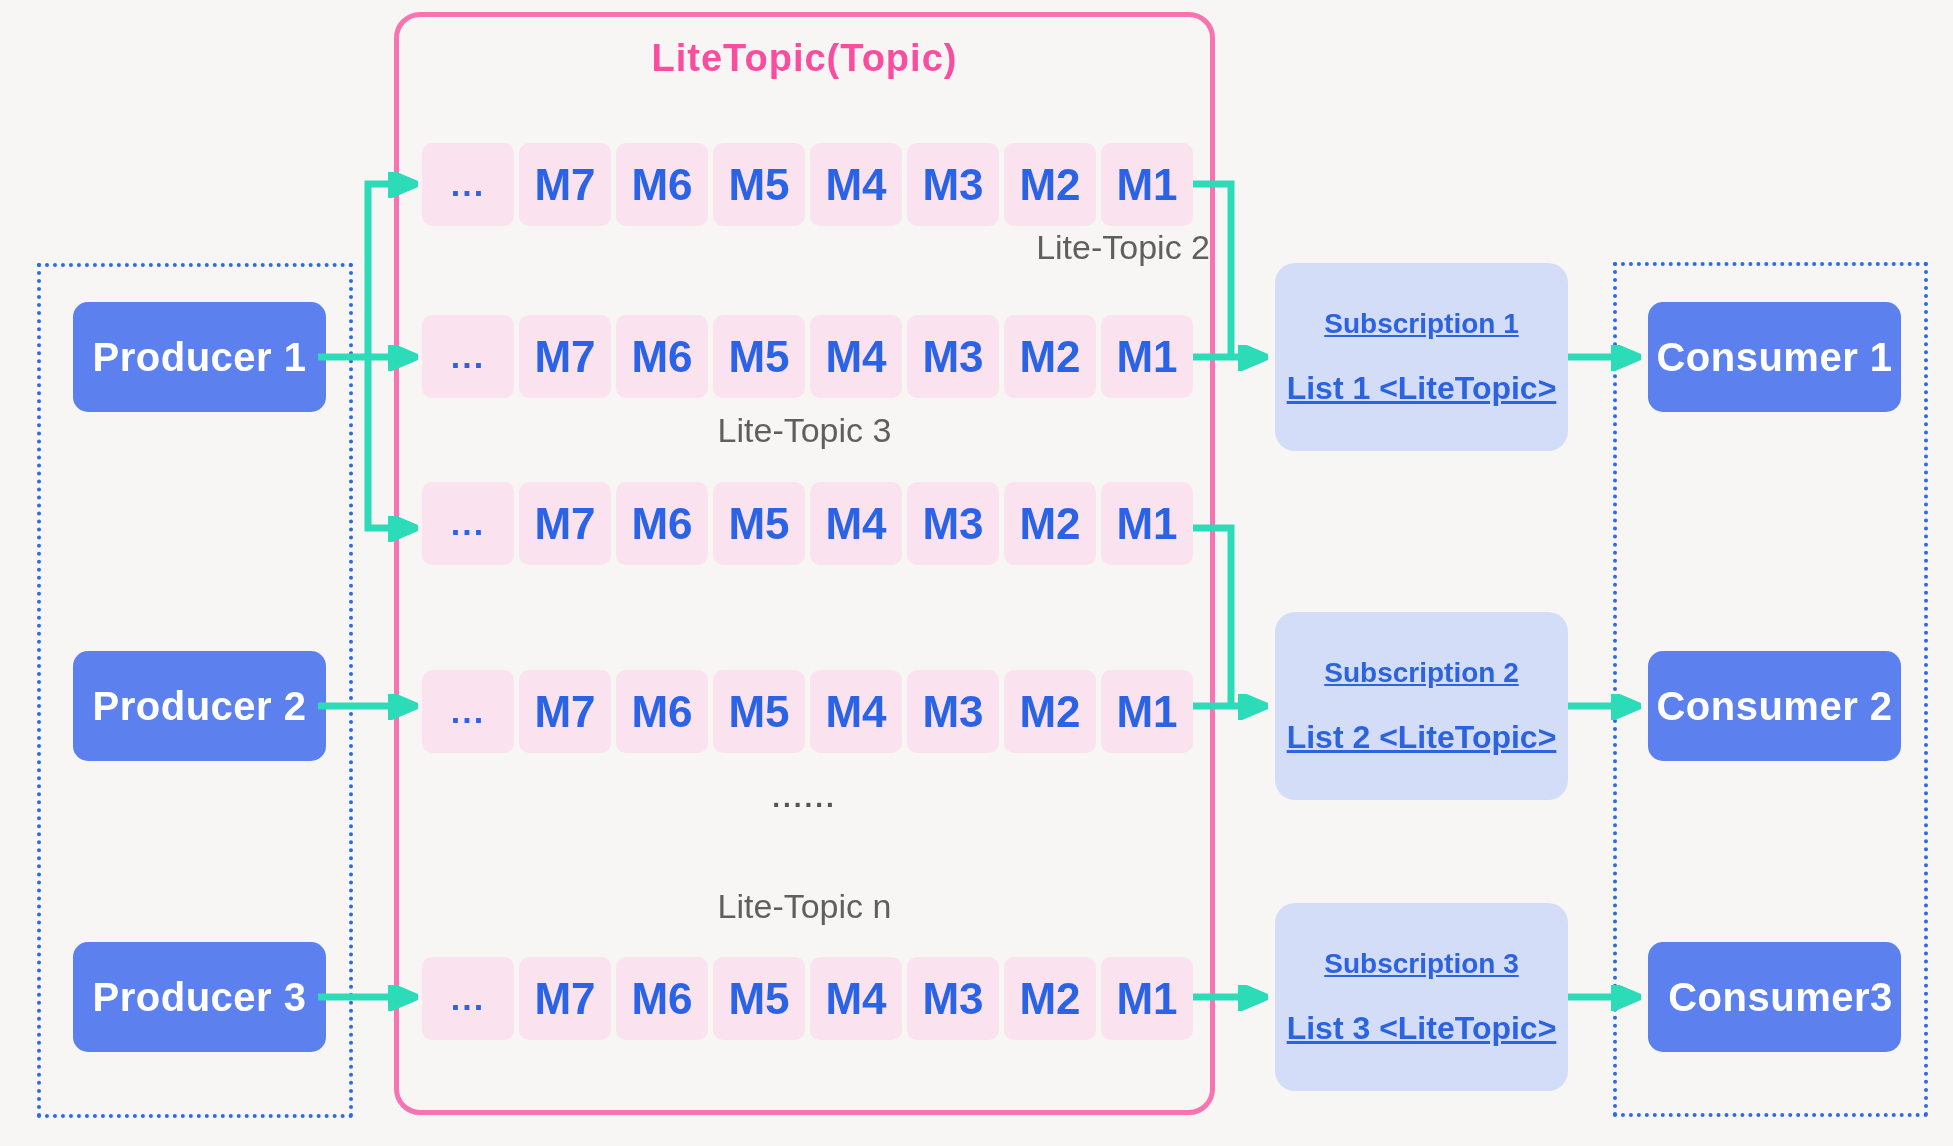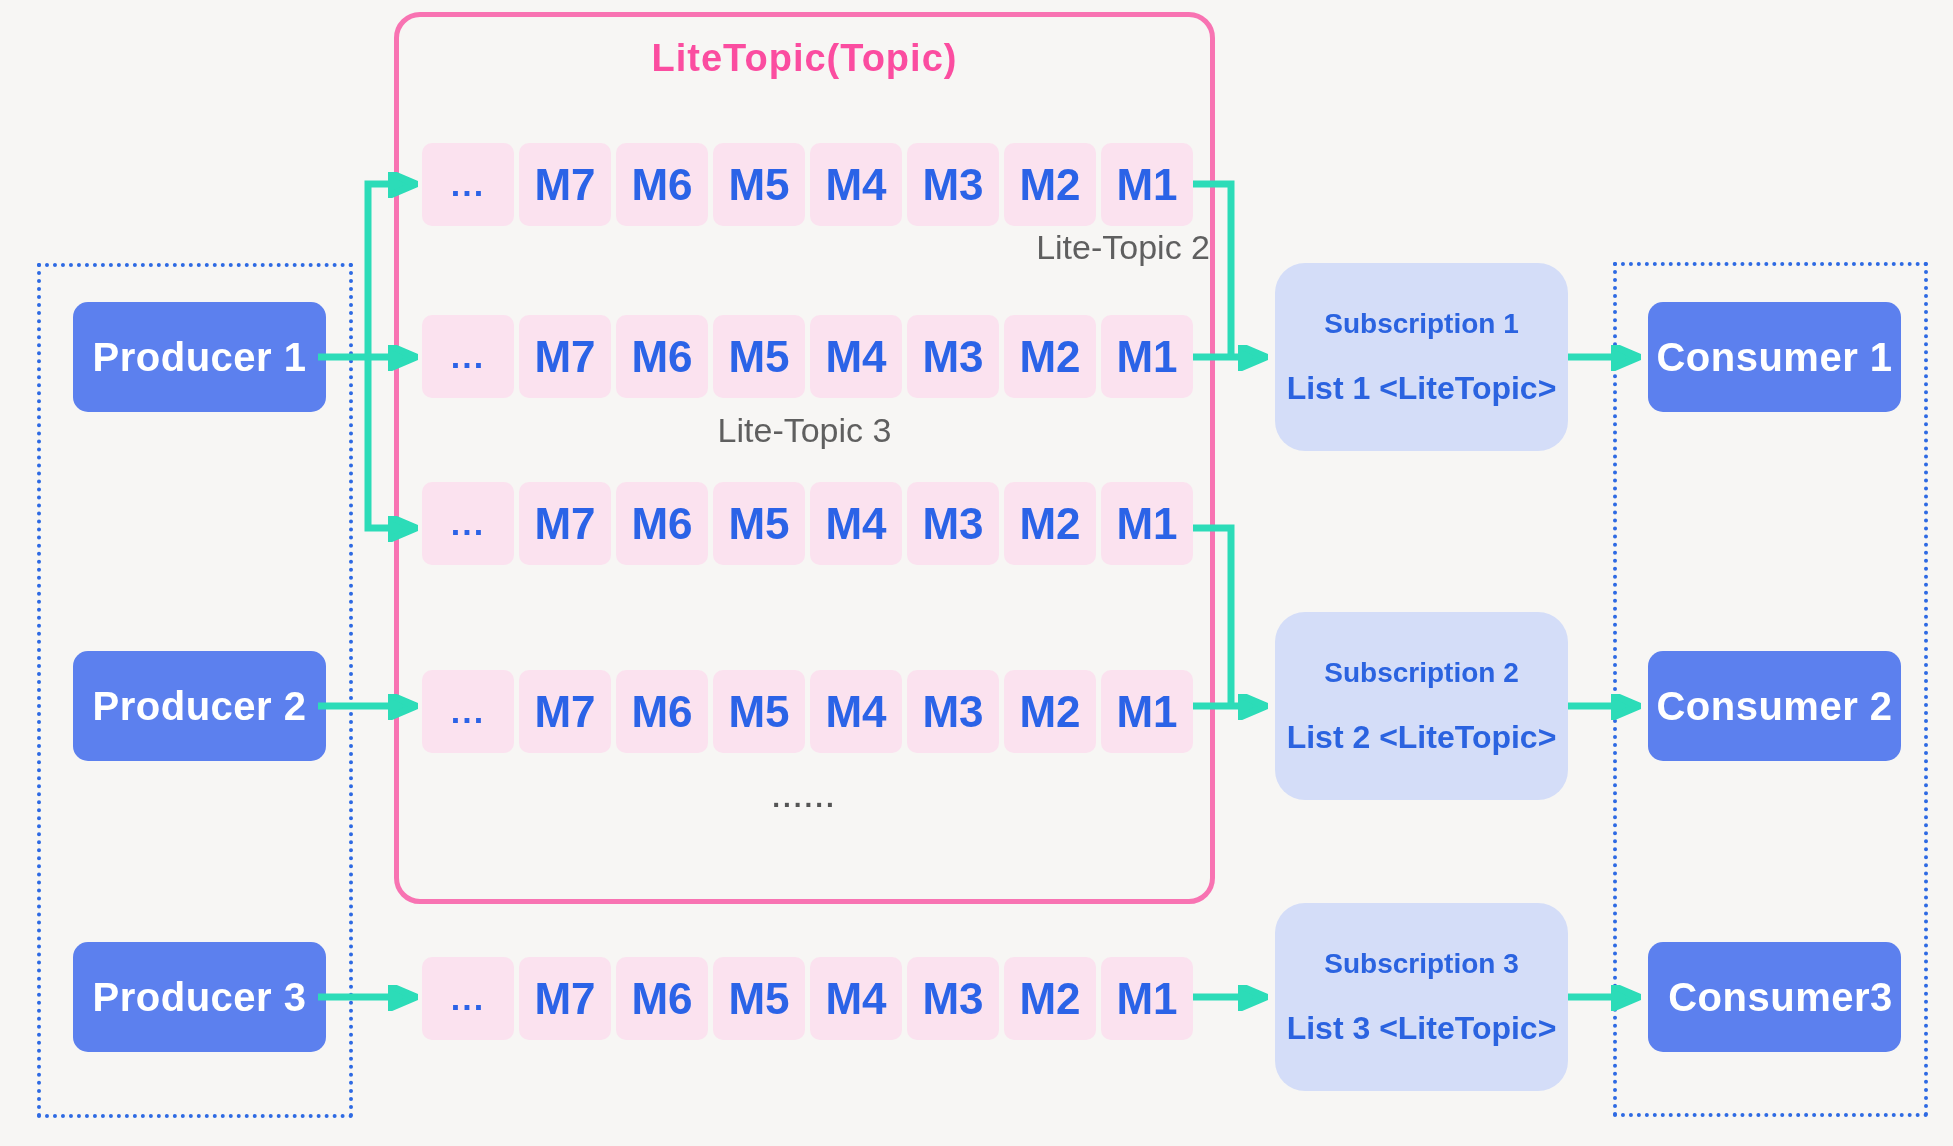--- a/index.html
+++ b/index.html
@@ -21,39 +21,39 @@
   
   .node{position:absolute;width:253px;height:110px;background:var(--node-fill);border-radius:15px;
         color:var(--node-text);font-size:40px;font-weight:600;display:flex;align-items:center;justify-content:center;
         letter-spacing:0.5px;}
   .producer{left:73px;}
   .consumer{left:1648px;}
   .p1{top:302px;} .p2{top:651px;} .p3{top:942px;}
   .c1{top:302px;} .c2{top:651px;} .c3{top:942px;padding-left:12px;}
 
   
-  .topic-box{position:absolute;left:394px;top:12px;width:821px;height:892px;
+  .topic-box{position:absolute;left:394px;top:12px;width:821px;height:1103px;
              border:5px solid var(--topic-border);border-radius:26px;}
   .topic-title{position:absolute;left:0;top:20px;width:100%;text-align:center;
                color:var(--topic-title);font-size:38px;font-weight:700;letter-spacing:1px;}
   .topic-label{position:absolute;left:0;width:100%;text-align:center;color:var(--label-text);
                font-size:34px;font-weight:400;line-height:36px;}
   .lbl1{top:65px;} .lbl2{top:212px;text-align:right;} .lbl3{top:395px;} .lbl4{top:585px;} .lbln{top:871px;}
   .topic-ellipsis{position:absolute;left:0;top:765px;width:100%;text-align:center;color:#555555;
                   font-size:28px;font-weight:700;letter-spacing:3px;}
   .msg-row{position:absolute;left:23px;width:771px;height:83px;display:flex;gap:5px;}
   .row1{top:126px;} .row2{top:298px;} .row3{top:465px;} .row4{top:653px;} .rown{top:940px;}
   .msg-cell{flex:1 1 0;background:var(--cell-fill);border-radius:10px;display:flex;align-items:center;
             justify-content:center;color:var(--cell-text);font-size:44px;font-weight:700;}
   .msg-cell.dots{font-size:34px;font-weight:700;letter-spacing:2px;}
 
   
   .subscription{position:absolute;left:1275px;width:293px;height:188px;background:var(--subscription-fill);
-                border-radius:30px;display:flex;flex-direction:column;align-items:center;justify-content:center;
-                gap:30px;color:var(--subscription-text);}
+                border-radius:20px;display:flex;flex-direction:column;align-items:center;justify-content:center;
+                gap:30px;color:var(--subscription-text);text-decoration:underline;}
   .s1{top:263px;} .s2{top:612px;} .s3{top:903px;}
   .sub-title{font-size:28px;font-weight:600;}
   .sub-subtitle{font-size:32px;font-weight:600;}
 
   
   svg.flow{position:absolute;left:0;top:0;width:1953px;height:1146px;z-index:5;pointer-events:none;}
   svg.flow path{stroke:var(--arrow);stroke-width:7;fill:none;stroke-linejoin:miter;}
 </style>
 </head>
 <body>
@@ -115,20 +115,21 @@
       <div class="msg-cell">M6</div>
       <div class="msg-cell">M5</div>
       <div class="msg-cell">M4</div>
       <div class="msg-cell">M3</div>
       <div class="msg-cell">M2</div>
       <div class="msg-cell">M1</div>
     </div>
 
     <div class="topic-ellipsis">......</div>
 
+    <div class="topic-label lbln">Lite-Topic n</div>
     <div class="msg-row rown">
       <div class="msg-cell dots">...</div>
       <div class="msg-cell">M7</div>
       <div class="msg-cell">M6</div>
       <div class="msg-cell">M5</div>
       <div class="msg-cell">M4</div>
       <div class="msg-cell">M3</div>
       <div class="msg-cell">M2</div>
       <div class="msg-cell">M1</div>
     </div>

